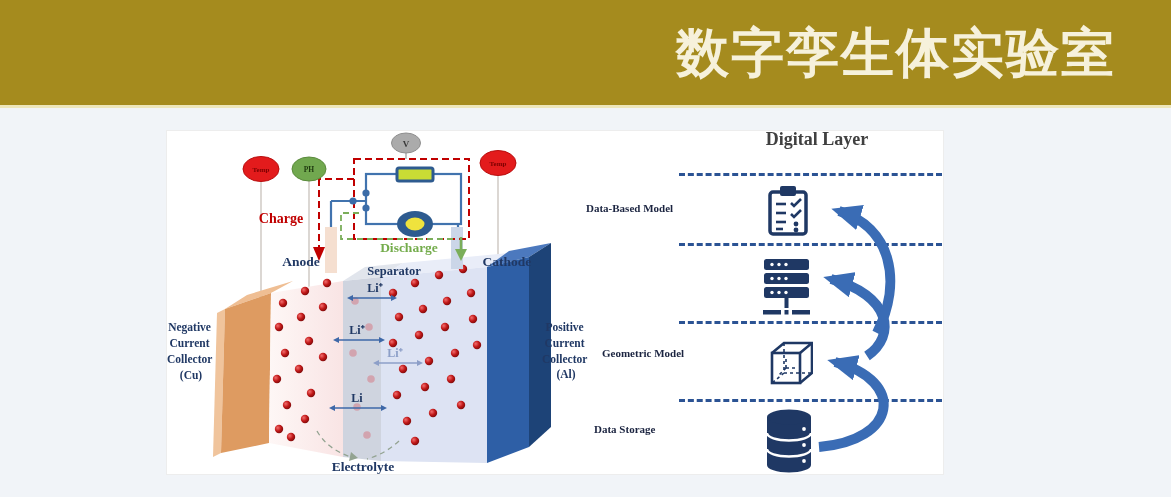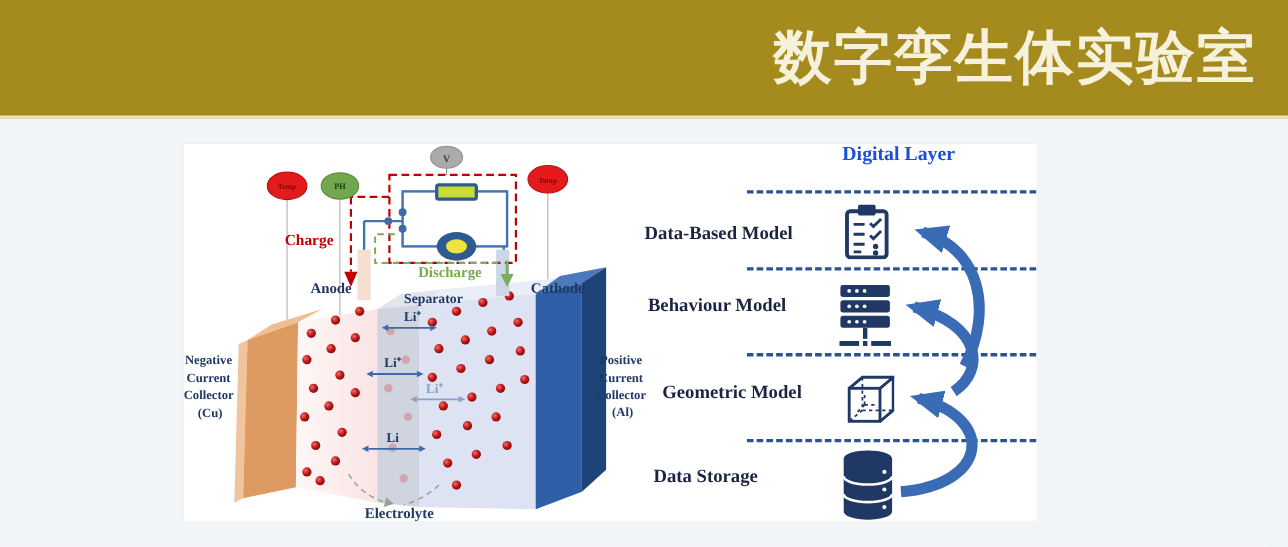--- a/index.html
+++ b/index.html
@@ -2,33 +2,33 @@
 <html><head>
 <meta charset="utf-8">
 <style>
   html,body{margin:0;padding:0;}
   .page{position:relative;width:1171px;height:497px;background:#F1F4F8;overflow:hidden;
         font-family:"Liberation Serif",serif;}
   
   .header{position:absolute;left:0;top:0;width:1171px;height:108px;background:#A58B1E;
           border-bottom:3px solid #EDE6BA;box-sizing:border-box;
           display:flex;flex-direction:column;align-items:flex-end;justify-content:center;
-          padding-right:28px;}
+          padding-right:55px;}
   .header-zh{font-family:"Liberation Sans",sans-serif;font-weight:bold;font-size:53px;
              line-height:1.05;color:#F6F1DB;letter-spacing:2px;}
   .header-en{font-family:"Liberation Sans",sans-serif;font-size:21px;color:#F3EDD2;
              letter-spacing:6.5px;margin-top:3px;font-weight:bold;}
   
   .card{position:absolute;left:166px;top:130px;width:776px;height:343px;background:#FFFFFF;
         border:1px solid #EDEDED;box-sizing:content-box;}
   .abs{position:absolute;}
   .dash-sep{position:absolute;left:512px;width:263px;height:0;border-top:3px dashed #2B5394;}
   .dl-title{position:absolute;left:540px;top:-2px;width:220px;text-align:center;
-            font-size:18px;font-weight:bold;color:#1d4ed8;}
-  .dl-label{position:absolute;font-size:17px;font-weight:bold;color:#1B2440;white-space:nowrap;}
+            font-size:18px;font-weight:bold;color:#404040;}
+  .dl-label{position:absolute;font-size:11px;font-weight:bold;color:#1B2440;white-space:nowrap;}
   svg text{font-family:"Liberation Serif",serif;}
 </style>
 </head>
 <body>
 
 <div class="page">
 
   <div class="header">
     <div class="header-zh">数字孪生体实验室</div>
   </div>
@@ -224,21 +224,20 @@
     </svg>
 
     <div class="dash-sep" style="top:42px"></div>
     <div class="dash-sep" style="top:112px"></div>
     <div class="dash-sep" style="top:190px"></div>
     <div class="dash-sep" style="top:268px"></div>
 
     <div class="dl-title">Digital Layer</div>
 
     <div class="dl-label" style="left:419px;top:71px">Data-Based Model</div>
-    <div class="dl-label" style="left:422px;top:137px">Behaviour Model</div>
     <div class="dl-label" style="left:435px;top:216px">Geometric Model</div>
     <div class="dl-label" style="left:427px;top:292px">Data Storage</div>
 
     <svg class="abs" style="left:0;top:0" width="776" height="343" viewBox="0 0 776 343">
       <defs>
         <marker id="ah" markerUnits="userSpaceOnUse" markerWidth="30" markerHeight="26" refX="22" refY="13" orient="auto">
           <path d="M0,0 L30,13 L0,26 Z" fill="#3A6CB5"></path>
         </marker>
       </defs>
       <g fill="none" stroke="#3A6CB5" stroke-width="10">

